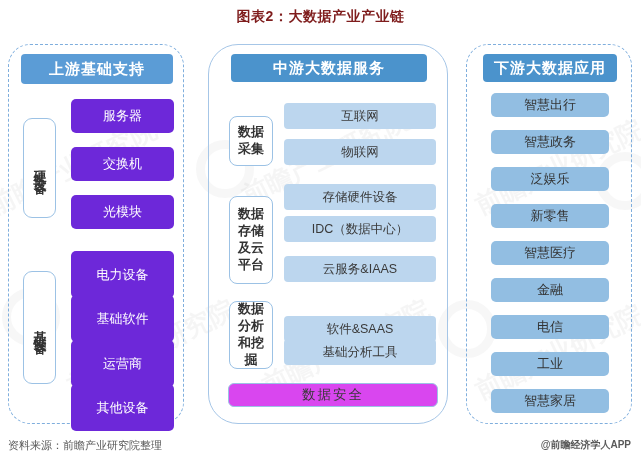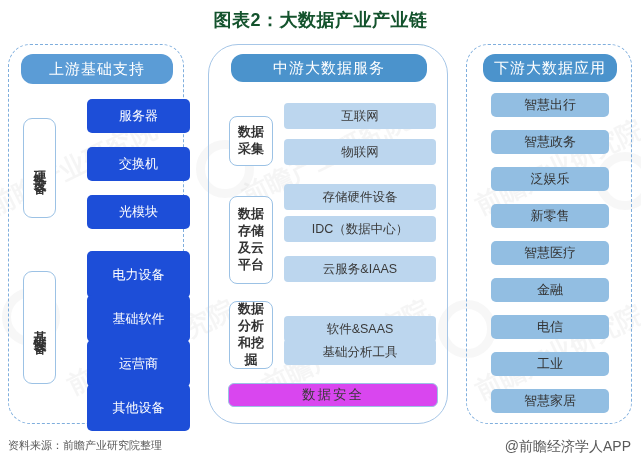--- a/index.html
+++ b/index.html
@@ -2,42 +2,42 @@
 <html><head>
 <meta charset="utf-8">
 <style>
   html,body{margin:0;padding:0;background:#fff;}
   .page{
     position:relative;width:641px;height:463px;background:#ffffff;overflow:hidden;
     font-family:"Liberation Sans","DejaVu Sans",sans-serif;
   }
   .title{
     position:absolute;top:8px;left:0;right:0;text-align:center;
-    font-size:18px;font-weight:bold;color:#14532d;letter-spacing:.5px;
+    font-size:14px;font-weight:bold;color:#7f1d1d;letter-spacing:.5px;
   }
   
   .wm{position:absolute;color:#8a8a8a;opacity:.08;font-weight:bold;font-size:26px;
       transform:rotate(-26deg);white-space:nowrap;pointer-events:none;}
   .wm-logo{position:absolute;width:40px;height:40px;border-radius:50%;
       border:9px solid #8a8a8a;opacity:.07;pointer-events:none;}
   
   .panel{position:absolute;top:44px;height:380px;box-sizing:border-box;}
   .dashed{border:1px dashed #7FAEDD;border-radius:22px;}
   #left-panel{left:8px;width:176px;}
   #mid-panel{left:208px;width:240px;border:1.5px solid #A6C6E7;border-radius:30px;}
   #right-panel{left:466px;width:166px;}
   
-  .hdr{position:absolute;color:#fff;font-weight:normal;font-size:15px;letter-spacing:1px;
-       display:flex;align-items:center;justify-content:center;border-radius:12px;}
+  .hdr{position:absolute;color:#fff;font-weight:bold;font-size:15px;letter-spacing:1px;
+       display:flex;align-items:center;justify-content:center;border-radius:4px;}
   #left-hdr{left:12px;top:9px;width:152px;height:30px;background:#5B9CD6;}
   #mid-hdr{left:22px;top:9px;width:196px;height:28px;background:#4B93CC;}
   #right-hdr{left:16px;top:9px;width:134px;height:28px;background:#4B93CC;}
   
-  .ditem{position:absolute;left:62px;width:103px;background:#1d4ed8;color:#fff;
-         font-size:13px;border-radius:5px;display:flex;align-items:center;justify-content:center;margin-left:16px;}
+  .ditem{position:absolute;left:62px;width:103px;background:#6d28d9;color:#fff;
+         font-size:13px;border-radius:5px;display:flex;align-items:center;justify-content:center;}
   .dh1{height:34px}.dh2{height:47px}
   .lt1{top:54px}.lt2{top:102px}.lt3{top:150px}
   .lt4{top:206px}.lt5{top:250px}.lt6{top:295px}.lt7{top:339px}
   
   .vlabel{position:absolute;left:14px;width:33px;background:#fff;border:1px solid #9CC2E5;
           border-radius:9px;color:#333;font-weight:bold;font-size:13px;box-sizing:border-box;
           writing-mode:vertical-rl;text-orientation:upright;letter-spacing:4px;
           display:flex;align-items:center;justify-content:center;}
   .vl1{top:73px;height:100px}.vl2{top:226px;height:113px}
   
@@ -53,21 +53,21 @@
   .security{position:absolute;left:19px;top:338px;width:210px;height:24px;background:#d946ef;
             border:1px solid #9CC2E5;border-radius:6px;color:#3A3A3A;font-size:13.5px;
             letter-spacing:2px;display:flex;align-items:center;justify-content:center;box-sizing:border-box;}
   
   .ritem{position:absolute;left:24px;width:118px;height:24px;background:#92BEE2;color:#333;
          font-size:13px;border-radius:5px;display:flex;align-items:center;justify-content:center;}
   .rt1{top:48px}.rt2{top:85px}.rt3{top:122px}.rt4{top:159px}.rt5{top:196px}
   .rt6{top:233px}.rt7{top:270px}.rt8{top:307px}.rt9{top:344px}
   
   .source{position:absolute;left:8px;top:438px;font-size:11px;color:#595959;}
-  .credit{position:absolute;right:10px;top:438px;font-size:14px;color:#595959;}
+  .credit{position:absolute;right:10px;top:438px;font-size:10px;color:#595959;font-weight:bold;}
 </style>
 </head>
 <body>
 
 <div class="page">
 
   <div class="title">图表2：大数据产业产业链</div>
 
   <div>
     <span class="wm" style="left:-18px;top:150px">前瞻产业研究院</span>

